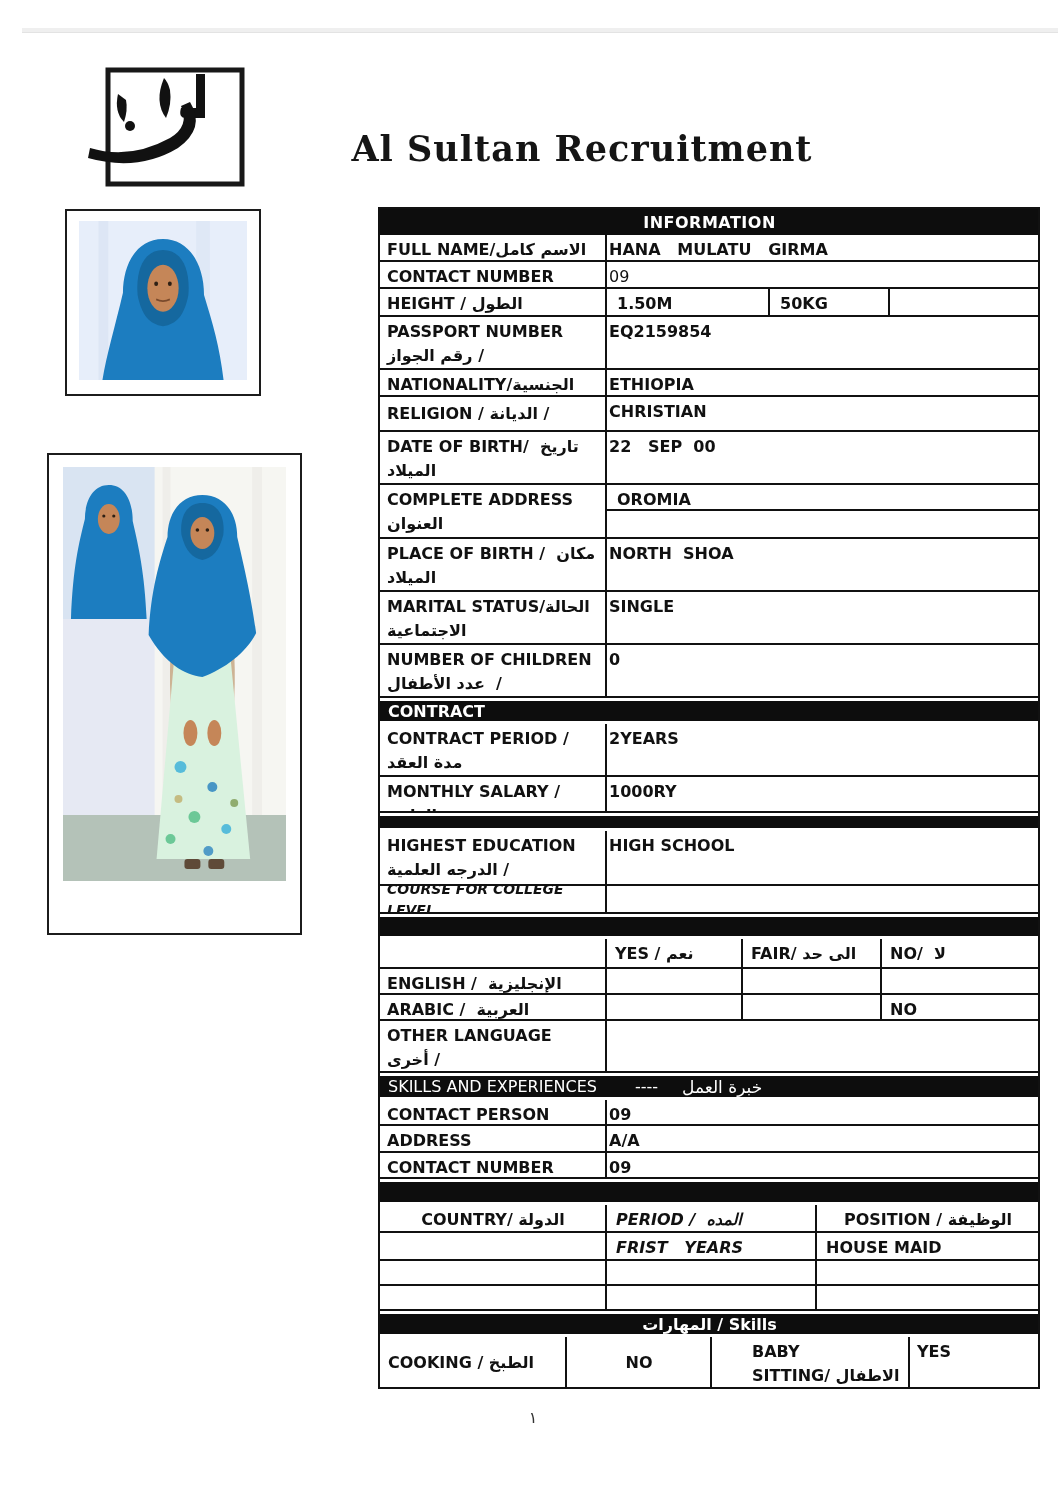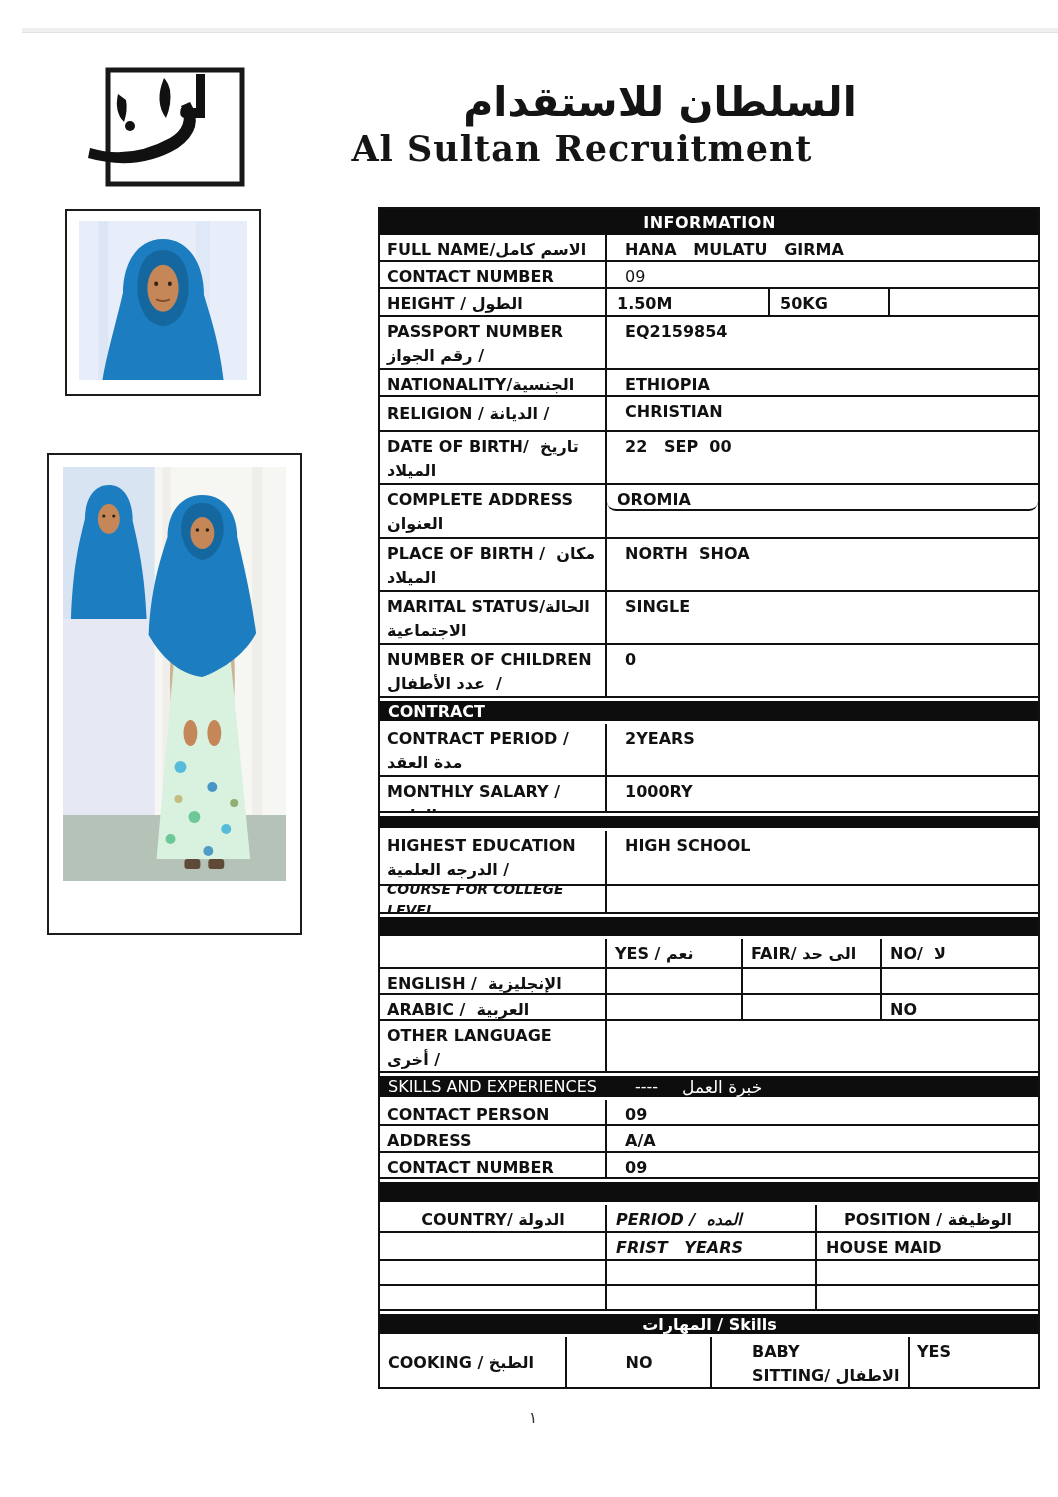--- a/index.html
+++ b/index.html
@@ -20,30 +20,30 @@
   .photo2{left:47px;top:453px;width:255px;height:482px;padding:12px 14px 52px 14px;}
   .photo svg{display:block;width:100%;height:100%;}
   
   .tbl{position:absolute;left:378px;top:207px;width:662px;border:2px solid #111;box-sizing:border-box;background:#fff;}
   .row{display:flex;box-sizing:border-box;border-bottom:2px solid #111;}
   .row:last-child{border-bottom:none;}
   .cell{box-sizing:border-box;border-right:2px solid #111;padding:3px 6px 2px 7px;
     font-size:16px;font-weight:bold;white-space:pre-wrap;line-height:1.5;overflow:hidden;}
   .cell:last-child{border-right:none;}
   .lbl{width:227px;flex:0 0 227px;}
-  .val{flex:1 1 auto;padding-left:18px;}
+  .val{flex:1 1 auto;padding-left:2px;}
   .reg{font-weight:normal;}
   .band{background:#0d0d0d;color:#fff;border-bottom:none;align-items:center;}
   .band .cell{border-right:none;background:transparent;color:#fff;}
   .sep{border-top:3px solid #fff;border-bottom:3px solid #fff;}
   .center{text-align:center;justify-content:center;}
   .info-hdr{justify-content:center;font-size:17px;letter-spacing:0.5px;}
   .split{display:flex;flex-direction:column;padding:0;}
   .split .sub{box-sizing:border-box;height:50%;padding:3px 6px 2px 10px;}
-  .split .sub:first-child{border-bottom:2px solid #111;border-radius:9px;}
+  .split .sub:first-child{border-bottom:2px solid #111;}
   .italic-sm{font-style:italic;font-size:14px;}
   .skx{display:flex;align-items:center;padding-left:8px;}
   .skx .dash{margin-left:38px;}
   .skx .arb{margin-left:24px;font-size:17px;}
   .footer-num{position:absolute;left:518px;top:1408px;width:30px;text-align:center;font-size:16px;color:#333;}
   .w163{flex:0 0 163px;}
   .w120{flex:0 0 120px;}
   .w136{flex:0 0 136px;}
   .w139{flex:0 0 139px;}
   .w210{flex:0 0 210px;font-style:italic;}
@@ -62,21 +62,20 @@
   <div class="logo-wrap">
     <svg viewBox="0 0 180 140">
       <rect x="30" y="10" width="134" height="114" fill="none" stroke="#181818" stroke-width="5"></rect>
       <path d="M86,18 Q76,42 88,58 Q94,44 92,30 Q90,22 86,18 Z" fill="#111"></path>
       <path d="M118,14 L127,14 L127,58 L108,58 Q100,58 103,48 L118,48 Z" fill="#111"></path>
       <path d="M12,88 Q52,100 92,78 Q112,66 103,46 L112,42 Q128,68 100,88 Q60,112 10,98 Z" fill="#111"></path>
       <circle cx="52" cy="66" r="5" fill="#111"></circle>
       <path d="M40,34 Q36,52 46,62 Q50,50 48,40 Z" fill="#111"></path>
     </svg>
   </div>
-  <div class="brand-ar">السلطان للاستقدام</div>
   <div class="brand-en">Al Sultan Recruitment</div>
 
   <div class="photo photo1">
     <svg viewBox="0 0 172 142" preserveAspectRatio="none">
       <rect width="172" height="142" fill="#e7eefa"></rect>
       <rect x="20" width="10" height="142" fill="#dde6f5"></rect>
       <rect x="120" width="14" height="142" fill="#dfe8f6"></rect>
       <path d="M86,16 C58,16 45,40 45,64 C37,94 28,120 24,142 L148,142 C144,112 137,92 128,66 C128,38 112,16 86,16 Z" fill="#1c7dc0"></path>
       <path d="M86,26 C66,26 58,44 60,66 C64,84 72,92 86,94 C100,92 108,84 112,66 C114,44 106,26 86,26 Z" fill="#15689f"></path>
       <ellipse cx="86" cy="60" rx="16" ry="21" fill="#c58658"></ellipse>

